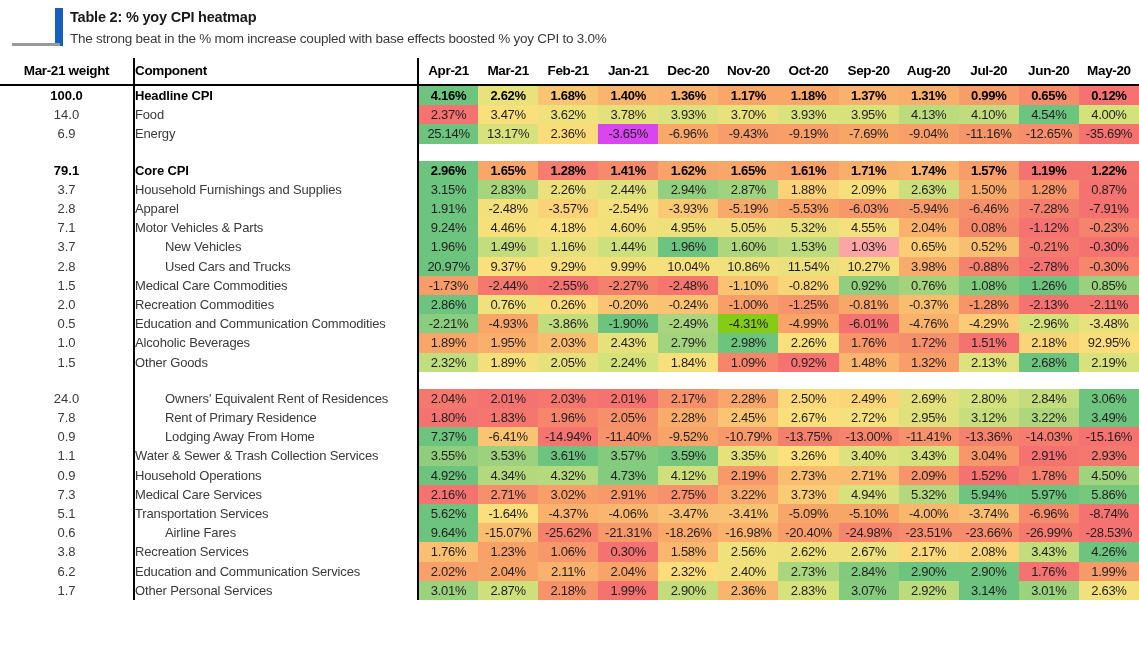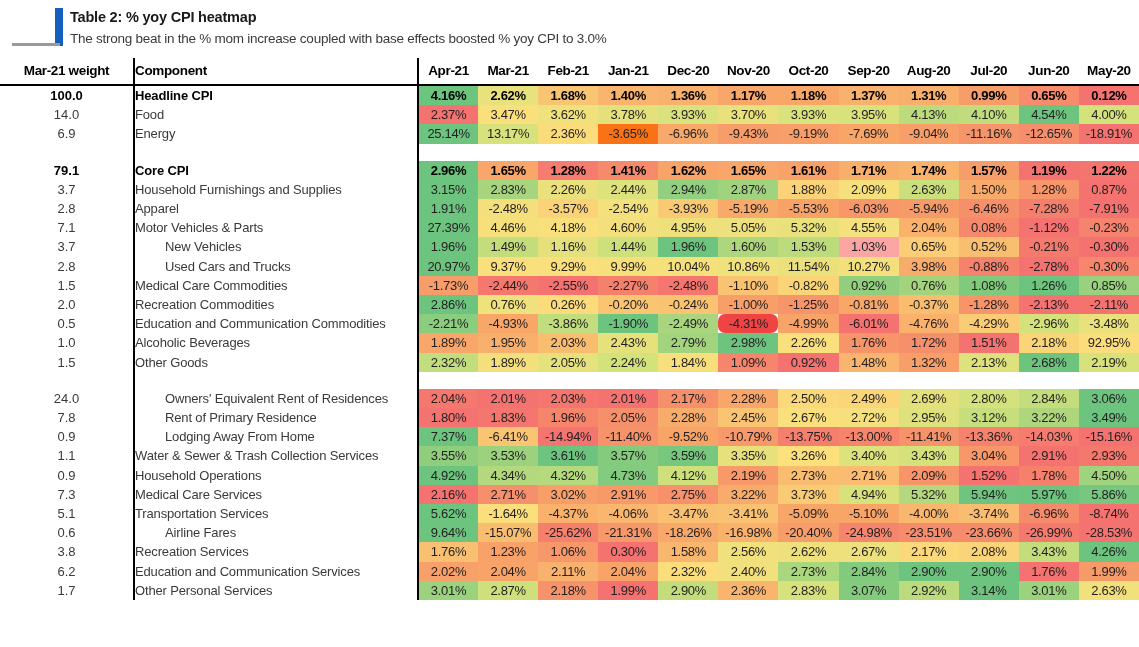--- a/index.html
+++ b/index.html
@@ -158,29 +158,29 @@
           <td class="val" style="background: rgb(192, 220, 125);">4.10%</td>
           <td class="val" style="background: rgb(108, 196, 127);">4.54%</td>
           <td class="val" style="background: rgb(212, 226, 124);">4.00%</td>
         </tr>
         <tr>
           <td class="weight">6.9</td>
           <td class="comp">Energy</td>
           <td class="val firstcol" style="background: rgb(108, 196, 127);">25.14%</td>
           <td class="val" style="background: rgb(215, 226, 124);">13.17%</td>
           <td class="val" style="background: rgb(251, 220, 123);">2.36%</td>
-          <td class="val" style="background: #f97316; text-align: center;">-3.65%</td>
+          <td class="val" style="background: #d946ef; text-align: center;">-3.65%</td>
           <td class="val" style="background: rgb(248, 169, 106);">-6.96%</td>
           <td class="val" style="background: rgb(247, 157, 105);">-9.43%</td>
           <td class="val" style="background: rgb(248, 158, 105);">-9.19%</td>
           <td class="val" style="background: rgb(248, 165, 104);">-7.69%</td>
           <td class="val" style="background: rgb(248, 159, 105);">-9.04%</td>
           <td class="val" style="background: rgb(247, 149, 106);">-11.16%</td>
           <td class="val" style="background: rgb(246, 142, 107);">-12.65%</td>
-          <td class="val" style="background: rgb(244, 114, 111);">-18.91%</td>
+          <td class="val" style="background: rgb(244, 114, 111);">-35.69%</td>
         </tr>
         <tr class="spacer">
           <td></td>
           <td class="comp spacerline"></td>
           <td class="val firstcol"></td>
           <td class="val"></td>
           <td class="val"></td>
           <td class="val"></td>
           <td class="val"></td>
           <td class="val"></td>
@@ -235,21 +235,21 @@
           <td class="val" style="background: rgb(248, 162, 104);">-5.53%</td>
           <td class="val" style="background: rgb(247, 152, 106);">-6.03%</td>
           <td class="val" style="background: rgb(247, 154, 105);">-5.94%</td>
           <td class="val" style="background: rgb(246, 144, 107);">-6.46%</td>
           <td class="val" style="background: rgb(245, 127, 109);">-7.28%</td>
           <td class="val" style="background: rgb(244, 114, 111);">-7.91%</td>
         </tr>
         <tr>
           <td class="weight">7.1</td>
           <td class="comp">Motor Vehicles &amp; Parts</td>
-          <td class="val firstcol" style="background: rgb(108, 196, 127);">27.39%</td>
+          <td class="val firstcol" style="background: rgb(108, 196, 127);">9.24%</td>
           <td class="val" style="background: rgb(245, 224, 124);">4.46%</td>
           <td class="val" style="background: rgb(249, 224, 124);">4.18%</td>
           <td class="val" style="background: rgb(243, 224, 124);">4.60%</td>
           <td class="val" style="background: rgb(238, 225, 124);">4.95%</td>
           <td class="val" style="background: rgb(236, 225, 124);">5.05%</td>
           <td class="val" style="background: rgb(232, 225, 124);">5.32%</td>
           <td class="val" style="background: rgb(244, 224, 124);">4.55%</td>
           <td class="val" style="background: rgb(249, 177, 108);">2.04%</td>
           <td class="val" style="background: rgb(246, 137, 108);">0.08%</td>
           <td class="val" style="background: rgb(244, 114, 111);">-1.12%</td>
@@ -320,21 +320,21 @@
           <td class="val" style="background: rgb(244, 115, 111);">-2.11%</td>
         </tr>
         <tr>
           <td class="weight">0.5</td>
           <td class="comp">Education and Communication Commodities</td>
           <td class="val firstcol" style="background: rgb(139, 205, 126);">-2.21%</td>
           <td class="val" style="background: rgb(248, 167, 105);">-4.93%</td>
           <td class="val" style="background: rgb(193, 221, 125);">-3.86%</td>
           <td class="val" style="background: rgb(108, 196, 127);">-1.90%</td>
           <td class="val" style="background: rgb(168, 213, 125);">-2.49%</td>
-          <td class="val" style="background: #ef4444; border-radius: 7px;">-4.31%</td>
+          <td class="val" style="background: #84cc16;">-4.31%</td>
           <td class="val" style="background: rgb(248, 164, 104);">-4.99%</td>
           <td class="val" style="background: rgb(244, 114, 111);">-6.01%</td>
           <td class="val" style="background: rgb(249, 177, 108);">-4.76%</td>
           <td class="val" style="background: rgb(250, 204, 117);">-4.29%</td>
           <td class="val" style="background: rgb(213, 226, 124);">-2.96%</td>
           <td class="val" style="background: rgb(233, 225, 124);">-3.48%</td>
         </tr>
         <tr>
           <td class="weight">1.0</td>
           <td class="comp">Alcoholic Beverages</td>

